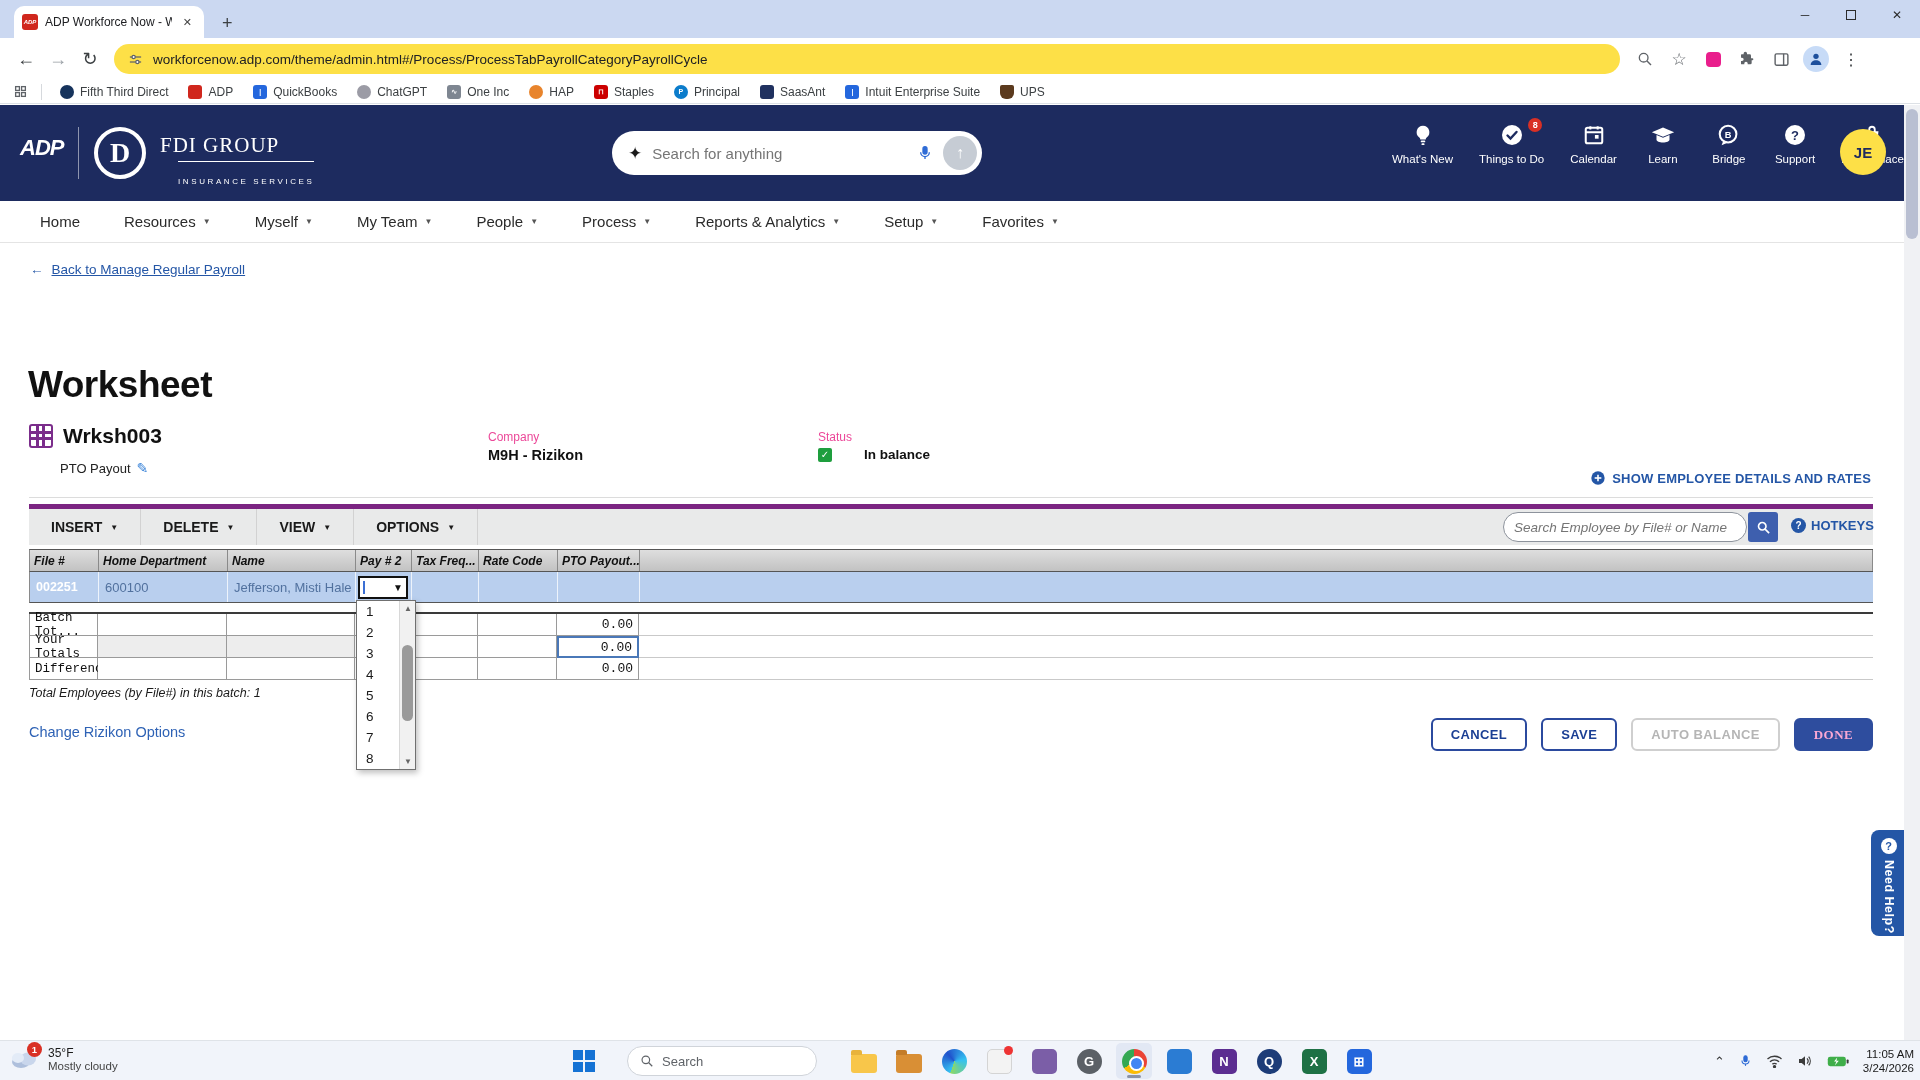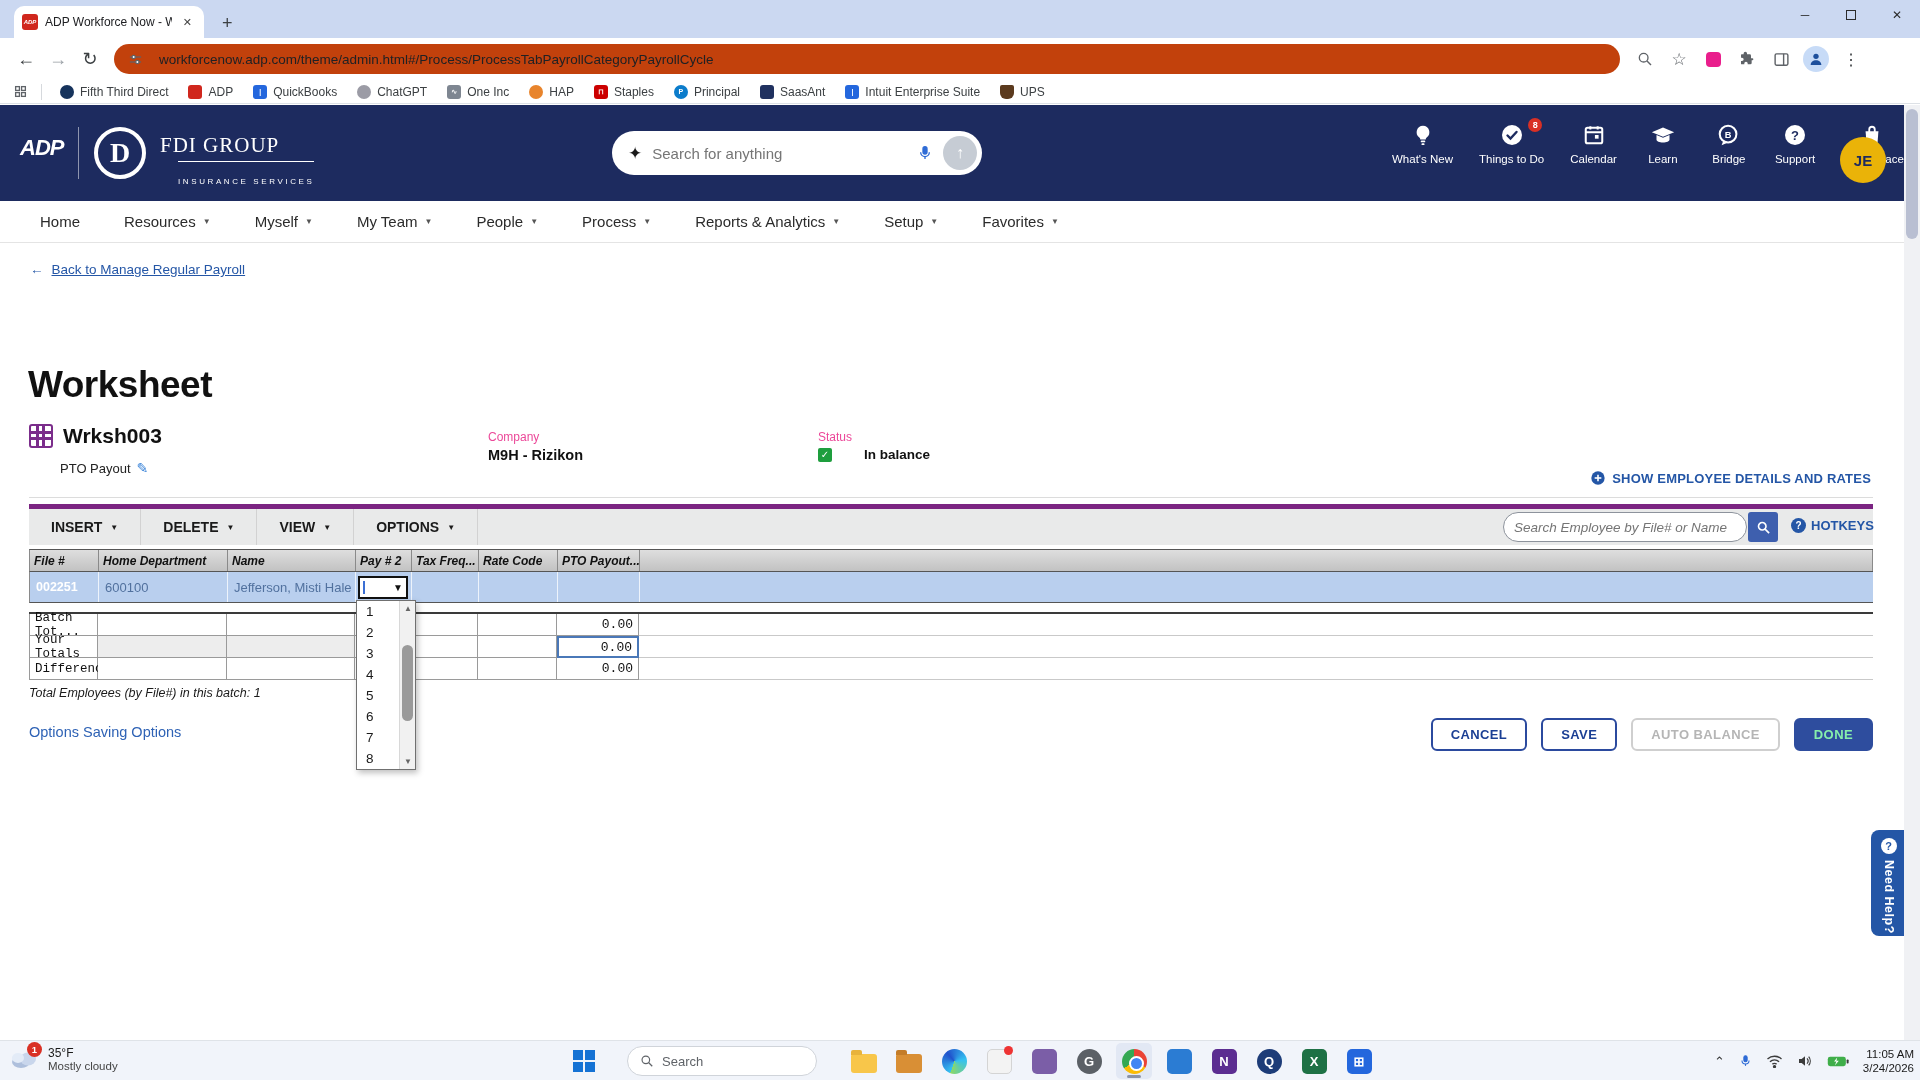--- a/index.html
+++ b/index.html
@@ -13,21 +13,21 @@
   .tabtitle { font-size:12px; color:#202124; white-space:nowrap; overflow:hidden; flex:1; }
   .tabclose { font-size:11px; color:#444; padding:2px 4px; border-radius:50%; }
   .newtab { font-size:18px; color:#3c4043; margin-left:10px; padding:0 8px 4px; }
   .wincontrols { margin-left:auto; display:flex; align-self:flex-start; }
   .wincontrols span { width:46px; height:30px; display:flex; align-items:center; justify-content:center; color:#2b2b2b; font-size:12px; }
   .maxbox { width:10px; height:10px; border:1px solid #2b2b2b; }
 
   .chrometoolbar { position:absolute; left:0; top:38px; width:1920px; height:42px; background:#fff; display:flex; align-items:center; }
   .navbtn { font-size:18px; color:#3c4043; width:32px; text-align:center; }
   .navbtn.dis { color:#9aa0a6; }
-  .urlpill { height:30px; width:1506px; margin-left:8px; background:#c2410c; border-radius:15px; display:flex; align-items:center; padding:0 14px; gap:16px; }
+  .urlpill { height:30px; width:1506px; margin-left:8px; background:#fde047; border-radius:15px; display:flex; align-items:center; padding:0 14px; gap:10px; }
   .urltext { font-size:13.5px; color:#202124; }
   .tbicon { width:34px; display:flex; justify-content:center; align-items:center; color:#3c4043; }
   .chromeavatar { width:26px; height:26px; border-radius:50%; background:#c7dbf7; display:flex; align-items:center; justify-content:center; margin:0 5px; }
 
   .bookmarks { position:absolute; left:0; top:80px; width:1920px; height:24px; background:#fff; border-bottom:1px solid #dde1e6; display:flex; align-items:center; gap:4px; padding:0 10px; }
   .bm { display:flex; align-items:center; gap:6px; font-size:12px; color:#3c4043; padding:2px 8px; border-radius:12px; }
   .bmfav { width:14px; height:14px; border-radius:3px; flex:none; display:flex; align-items:center; justify-content:center; color:#fff; font-size:7px; font-weight:700; }
   .bmdiv { width:1px; height:16px; background:#d6d9dd; margin:0 6px; }
   .f0{background:#16335c;border-radius:50%;} .f1{background:#d0271d;} .f2{background:#2467dd;} .f3{background:#9b9ba5;border-radius:50%;}
   .f4{background:#7e8691;} .f5{background:#e8842c;border-radius:7px;} .f6{background:#cc0000;} .f7{background:#0b7ccb;border-radius:50%;}
@@ -42,21 +42,21 @@
   .fdisub { position:absolute; left:178px; top:56px; font-size:8px; letter-spacing:2.6px; border-top:1px solid #fff; padding-top:15px; }
   .hdrsearch { position:absolute; left:612px; top:26px; width:370px; height:44px; background:#fff; border-radius:22px; display:flex; align-items:center; padding:0 5px 0 16px; gap:10px; }
   .hdrsearch input { border:none; outline:none; flex:1; font-size:15px; color:#333; font-family:"Liberation Sans",sans-serif; background:transparent; }
   .sparkle { color:#1a1a1a; font-size:17px; }
   .micbtn { color:#2e6bd6; }
   .gobtn { width:34px; height:34px; border-radius:50%; background:#c6ccd4; color:#fff; font-size:16px; display:flex; align-items:center; justify-content:center; }
   .hdritems { position:absolute; left:1392px; top:18px; display:flex; gap:26px; }
   .hdritem { display:flex; flex-direction:column; align-items:center; gap:6px; min-width:40px; position:relative; }
   .hdritem .lbl { font-size:11.5px; white-space:nowrap; }
   .hbadge { position:absolute; top:-5px; right:2px; width:14px; height:14px; border-radius:50%; background:#d93025; color:#fff; font-size:9px; font-weight:700; display:flex; align-items:center; justify-content:center; }
-  .je { position:absolute; left:1840px; top:32px; width:46px; height:46px; border-radius:50%; background:#eab308; color:#1d2b5f; font-weight:700; font-size:15px; display:flex; align-items:center; justify-content:center; }
+  .je { position:absolute; left:1840px; top:24px; width:46px; height:46px; border-radius:50%; background:#fde047; color:#1d2b5f; font-weight:700; font-size:15px; display:flex; align-items:center; justify-content:center; }
 
   
   .sitenav { position:absolute; left:0; top:201px; width:1920px; height:42px; background:#fff; border-bottom:1px solid #e4e4e4; display:flex; align-items:center; gap:44px; padding-left:40px; font-size:15px; color:#2b2b2b; }
   .sitenav .ni { display:flex; align-items:center; gap:7px; white-space:nowrap; }
   .caret { font-size:8px; color:#555; }
 
   
   .backlink { position:absolute; left:30px; top:262px; font-size:13.5px; color:#2456a6; display:flex; gap:8px; align-items:center; }
   .backlink u { text-decoration:underline; }
   .pagetitle { position:absolute; left:28px; top:364px; font-size:37px; font-weight:800; letter-spacing:-.5px; color:#111; }
@@ -119,21 +119,21 @@
   .graycell { background:#ededed; }
   .selcell { border:2px solid #4a78b8 !important; }
 
   .batchnote { position:absolute; left:29px; top:686px; font-size:12.5px; font-style:italic; color:#1a1a1a; }
   .changesaving { position:absolute; left:29px; top:724px; font-size:14.5px; color:#2e62b5; }
 
   .btnrow { position:absolute; left:0; top:718px; width:1873px; display:flex; justify-content:flex-end; gap:14px; }
   .btn { height:33px; border-radius:6px; font-size:13px; font-weight:700; letter-spacing:.4px; display:flex; align-items:center; justify-content:center; padding:0 18px; }
   .btn.outline { border:2px solid #2b4a9e; color:#1b3f94; background:#fff; }
   .btn.disabled { border:2px solid #cfcfcf; color:#b5b5b5; background:#fff; }
-  .btn.primary { background:#2e4d9e; color:#86efac; border:2px solid #2e4d9e; }
+  .btn.primary { background:#2e4d9e; color:#f9a8d4; border:2px solid #2e4d9e;font-family:Liberation Serif, serif; }
 
   .needhelp { position:absolute; left:1871px; top:830px; width:35px; height:106px; background:#2456a6; border-radius:8px 0 0 8px; display:flex; flex-direction:column; align-items:center; padding-top:8px; gap:6px; }
   .needhelp .q { width:16px; height:16px; border-radius:50%; background:#fff; color:#2456a6; font-size:11px; font-weight:700; display:flex; align-items:center; justify-content:center; }
   .needhelp .vt { writing-mode:vertical-rl; font-size:12.5px; font-weight:700; color:#fff; letter-spacing:.5px; }
 
   .pagescroll { position:absolute; right:0; top:105px; width:16px; height:935px; background:#f0f1f4; z-index:70; }
   .pagescroll .thumb { position:absolute; left:2px; top:4px; width:12px; height:130px; background:#b9bfd2; border-radius:6px; }
 
   
   .taskbar { position:absolute; left:0; top:1040px; width:1920px; height:40px; background:#f1f4fa; border-top:1px solid #dfe3e8; }
@@ -544,21 +544,21 @@
   <div class="ddopt">7</div>
   <div class="ddopt">8</div>
   <div class="ddsb">
     <span class="up">▲</span>
     <span class="ddthumb"></span>
     <span class="dn">▼</span>
   </div>
 </div>
 
 <div class="batchnote">Total Employees (by File#) in this batch: 1</div>
-<div class="changesaving">Options Saving Options</div>
+<div class="changesaving">Change Rizikon Options</div>
 
 <div class="btnrow">
   <span class="btn outline">CANCEL</span>
   <span class="btn outline">SAVE</span>
   <span class="btn disabled">AUTO BALANCE</span>
   <span class="btn primary">DONE</span>
 </div>
 
 <div class="needhelp">
   <span class="q">?</span>

